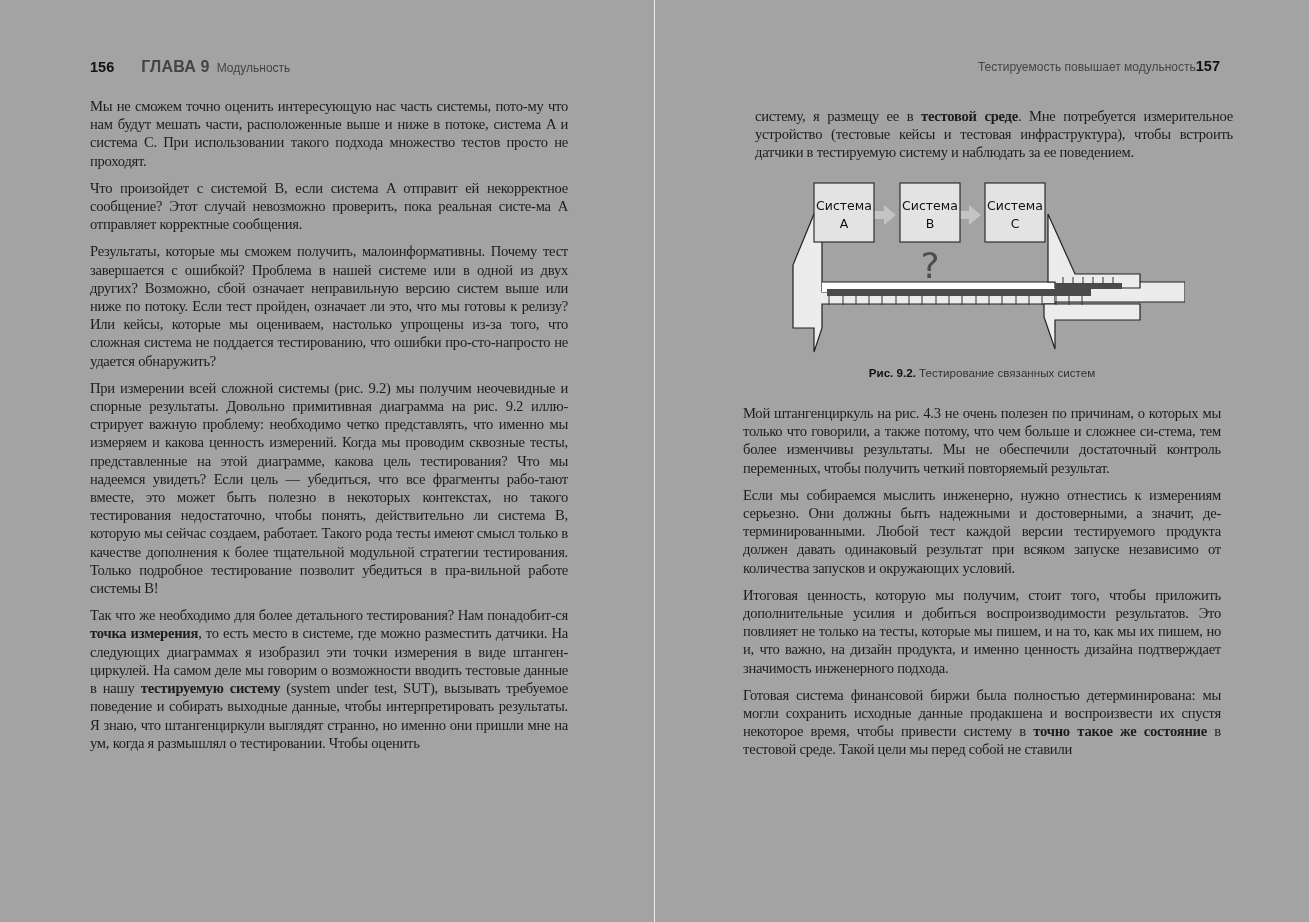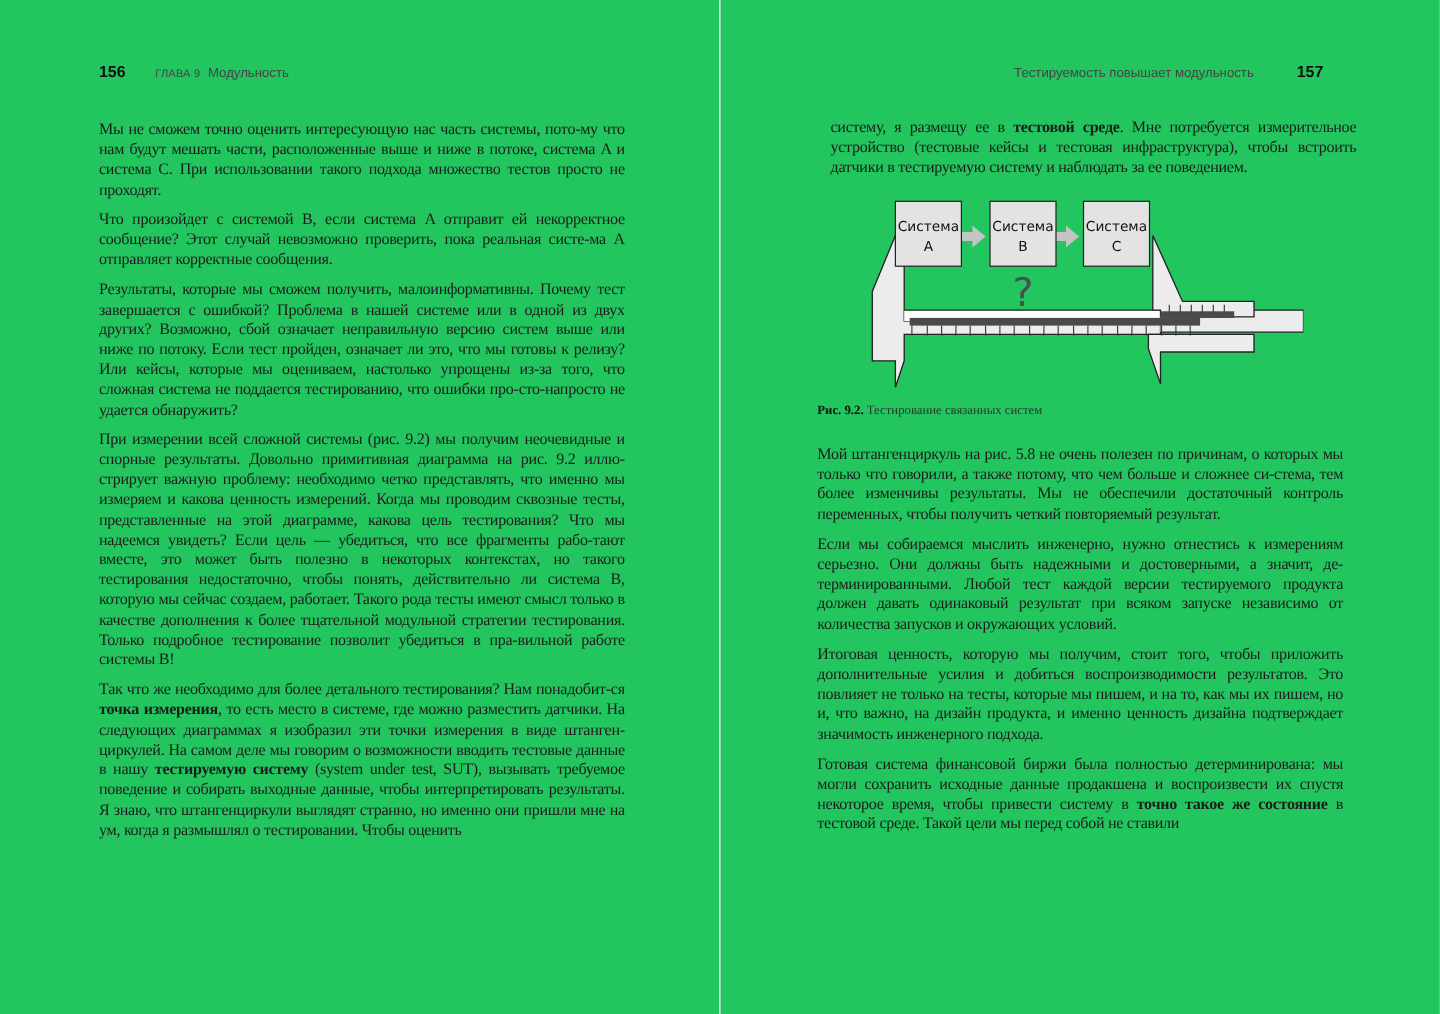--- a/index.html
+++ b/index.html
@@ -1,41 +1,41 @@
 <!DOCTYPE html>
 <html><head>
 <meta charset="utf-8">
 <style>
   * { box-sizing: border-box; margin: 0; padding: 0; }
   html, body { width: 1309px; height: 922px; background: #ffffff; overflow: hidden; }
   body { position: relative; font-family: "Liberation Serif", serif; color: #1a1a1a; }
 
-  .page { position: absolute; top: 0; height: 922px; background: #22c55e; }
+  .page { position: absolute; top: 0; height: 922px; background: #a3a3a3; }
   .page.left { left: 0; width: 654px; }
   .page.right { left: 655px; width: 654px; }
   .gutter { position: absolute; left: 654px; top: 0; width: 1px; height: 922px; background: #ececec; }
 
   .running-head { position: absolute; top: 58px; font-family: "Liberation Sans", sans-serif; font-size: 12px; color: #333; display: flex; align-items: baseline; white-space: nowrap; }
   .left .running-head { left: 90px; }
-  .right .running-head { right: 106px; gap: 39px; }
+  .right .running-head { right: 89px; }
   .pagenum { font-weight: bold; font-size: 14.5px; color: #111; }
   .left .pagenum { margin-right: 27px; }
   .right .pagenum { }
-  .chap-label { font-weight: normal; font-size: 10px; color: #444; margin-right: 7px; letter-spacing: 0.2px; }
+  .chap-label { font-weight: bold; font-size: 16px; color: #444; margin-right: 7px; letter-spacing: 0.2px; }
   .chap-title { color: #444; }
 
   .text { position: absolute; width: 478px; font-size: 14.6px; line-height: 18.2px; text-align: justify; letter-spacing: -0.25px; color: #1c1c1c; }
-  .left .text { left: 90px; top: 109px; }
+  .left .text { left: 90px; top: 97px; }
   .right .text.top { left: 100px; top: 107px; }
   .right .text.bottom { left: 88px; top: 404px; }
   .text p { margin-bottom: 9px; hyphens: manual; }
   .text b { font-weight: bold; }
 
   .figure { position: absolute; left: 130px; top: 178px; width: 400px; height: 182px; }
-  .caption { position: absolute; left: 88px; top: 366px; width: 478px; text-align: left; font-family: Liberation Serif, serif; font-size: 11.6px; color: #333; }
+  .caption { position: absolute; left: 88px; top: 366px; width: 478px; text-align: center; font-family: Liberation Sans, sans-serif; font-size: 11.6px; color: #333; }
   .caption b { font-weight: bold; color: #111; }
 </style>
 </head>
 <body>
 
 <div class="page left">
   <div class="running-head">
     <span class="pagenum">156</span>
     <span class="chap-label">ГЛАВА 9</span>
     <span class="chap-title">Модульность</span>
@@ -123,18 +123,18 @@
       <rect x="200" y="5" width="60" height="59" fill="#e3e3e3" stroke="#222" stroke-width="1.1"></rect>
       <text x="230" y="32" text-anchor="middle" font-family="DejaVu Sans, sans-serif" font-size="12.5" fill="#111">Система</text>
       <text x="230" y="50" text-anchor="middle" font-family="DejaVu Sans, sans-serif" font-size="12.5" fill="#111">C</text>
     </g>
     <text x="145" y="100" text-anchor="middle" font-family="DejaVu Sans, sans-serif" font-size="36" fill="#4d4d4d">?</text>
   </svg>
 
   <div class="caption"><b>Рис. 9.2.</b><span> Тестирование связанных систем</span></div>
 
   <div class="text bottom">
-    <p>Мой штангенциркуль на рис. 5.8 не очень полезен по причинам, о которых мы только что говорили, а также потому, что чем больше и сложнее си-стема, тем более изменчивы результаты. Мы не обеспечили достаточный контроль переменных, чтобы получить четкий повторяемый результат.</p>
+    <p>Мой штангенциркуль на рис. 4.3 не очень полезен по причинам, о которых мы только что говорили, а также потому, что чем больше и сложнее си-стема, тем более изменчивы результаты. Мы не обеспечили достаточный контроль переменных, чтобы получить четкий повторяемый результат.</p>
     <p>Если мы собираемся мыслить инженерно, нужно отнестись к измерениям серьезно. Они должны быть надежными и достоверными, а значит, де-терминированными. Любой тест каждой версии тестируемого продукта должен давать одинаковый результат при всяком запуске независимо от количества запусков и окружающих условий.</p>
     <p>Итоговая ценность, которую мы получим, стоит того, чтобы приложить дополнительные усилия и добиться воспроизводимости результатов. Это повлияет не только на тесты, которые мы пишем, и на то, как мы их пишем, но и, что важно, на дизайн продукта, и именно ценность дизайна подтверждает значимость инженерного подхода.</p>
     <p><span>Готовая система финансовой биржи была полностью детерминирована: мы могли сохранить исходные данные продакшена и воспроизвести их спустя некоторое время, чтобы привести систему в </span><b>точно такое же состояние</b><span> в тестовой среде. Такой цели мы перед собой не ставили</span></p>
   </div>
 </div>
 
 </body></html>

